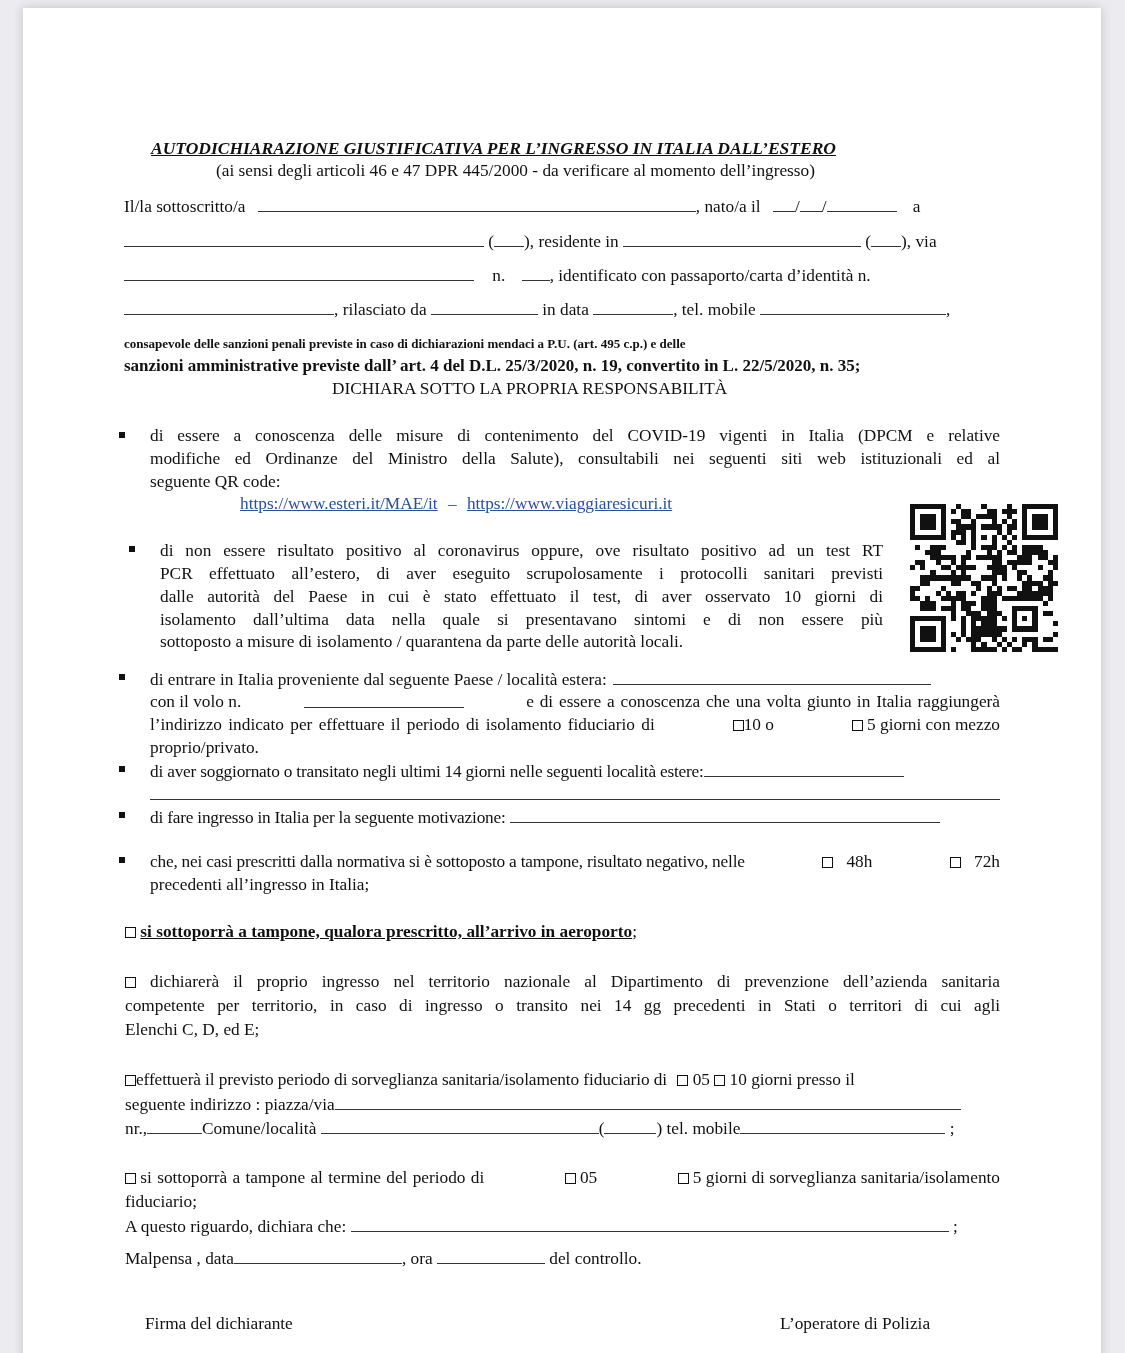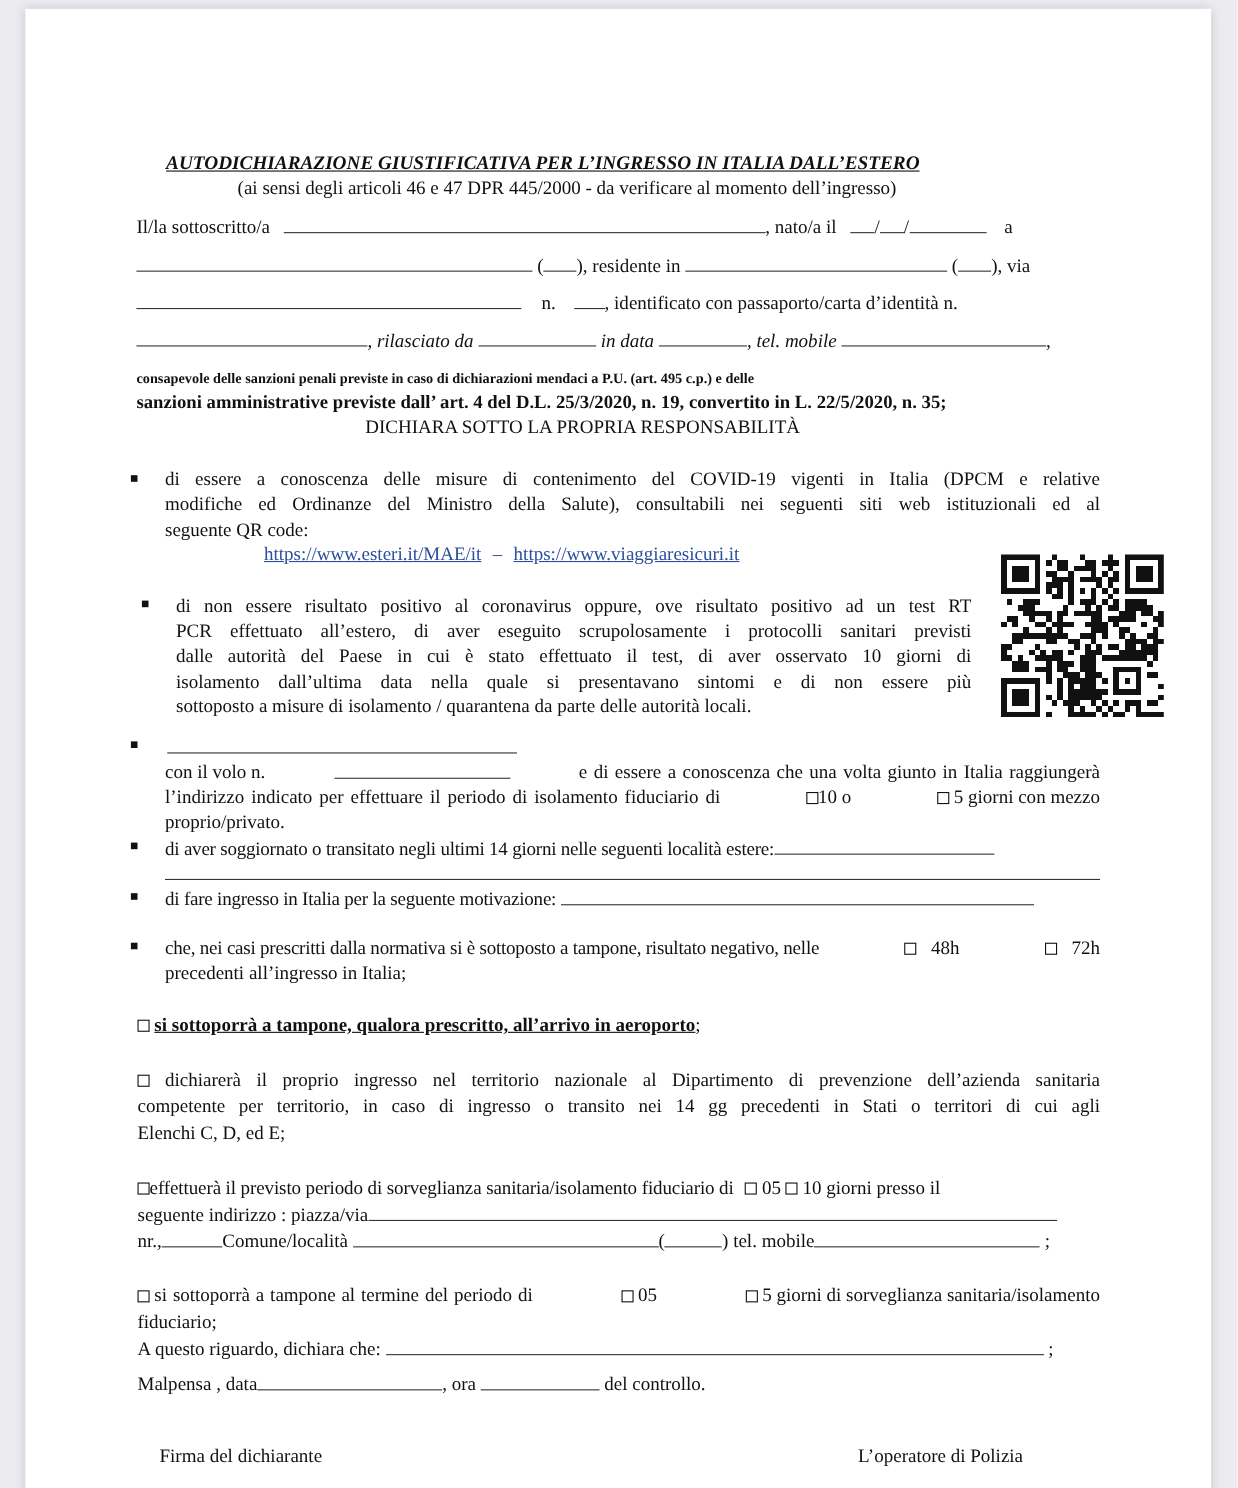--- a/index.html
+++ b/index.html
@@ -48,21 +48,21 @@
   <span class="blank" style="width:238px;"></span>
   <span>(</span><span class="blank" style="width:30px;"></span><span>), via</span>
 </div>
 
 <div class="abs" style="left:124px; top:264px;">
   <span class="blank" style="width:350px;"></span>
   <span style="margin-left:14px;">n.</span>
   <span class="blank" style="width:28px; margin-left:12px;"></span><span>,  identificato  con  passaporto/carta  d’identità  n.</span>
 </div>
 
-<div class="abs" style="left:124px; top:298px;font-style:italic;">
+<div class="abs" style="left:124px; top:298px;">
   <span class="blank" style="width:210px;"></span><span>, rilasciato da</span>
   <span class="blank" style="width:107px;"></span>
   <span>in data</span>
   <span class="blank" style="width:80px;"></span><span>, tel. mobile</span>
   <span class="blank" style="width:186px;"></span><span>,</span>
 </div>
 
 <div class="abs bold" style="left:124px; top:333px; font-size:13px;">consapevole delle sanzioni penali previste in caso di dichiarazioni mendaci a P.U. (art. 495 c.p.) e delle</div>
 <div class="abs bold" style="left:124px; top:355px; font-size:17px;">sanzioni amministrative previste dall’ art. 4 del D.L. 25/3/2020, n. 19, convertito in L. 22/5/2020, n. 35;</div>
 <div class="abs" style="left:332px; top:378px;">DICHIARA SOTTO LA PROPRIA RESPONSABILITÀ</div>
@@ -400,20 +400,21 @@
 
 <div class="bullet" style="left:129px; top:546px;"></div>
 <div class="abs just" style="left:160px; top:540px; width:723px;">di non essere risultato positivo al coronavirus oppure, ove risultato positivo ad un test RT</div>
 <div class="abs just" style="left:160px; top:563px; width:723px;">PCR effettuato all’estero, di aver eseguito scrupolosamente i protocolli sanitari previsti</div>
 <div class="abs just" style="left:160px; top:586px; width:723px;">dalle autorità del Paese in cui è stato effettuato il test, di aver osservato 10 giorni di</div>
 <div class="abs just" style="left:160px; top:609px; width:723px;">isolamento dall’ultima data nella quale si presentavano sintomi e di non essere più</div>
 <div class="abs" style="left:160px; top:631px;">sottoposto a misure di isolamento / quarantena da parte delle autorità locali.</div>
 
 <div class="bullet" style="left:119px; top:674px;"></div>
 <div class="abs" style="left:150px; top:668px;">
+  <span>di entrare in Italia proveniente dal seguente Paese / località estera:</span>
   <span class="blank" style="width:318px; margin-left:2px;"></span>
 </div>
 <div class="abs" style="left:150px; top:691px; width:850px; display:flex; justify-content:space-between;">
   <span>con il volo n.</span>
   <span class="blank" style="width:160px;"></span>
   <span style="word-spacing:1.5px;">e di essere a conoscenza che una volta giunto in Italia raggiungerà</span>
 </div>
 <div class="abs" style="left:150px; top:714px; width:850px; display:flex; justify-content:space-between;">
   <span style="word-spacing:2px;">l’indirizzo indicato per effettuare il periodo di isolamento fiduciario di</span>
   <span><span class="cb"></span><span>10  o</span></span>

